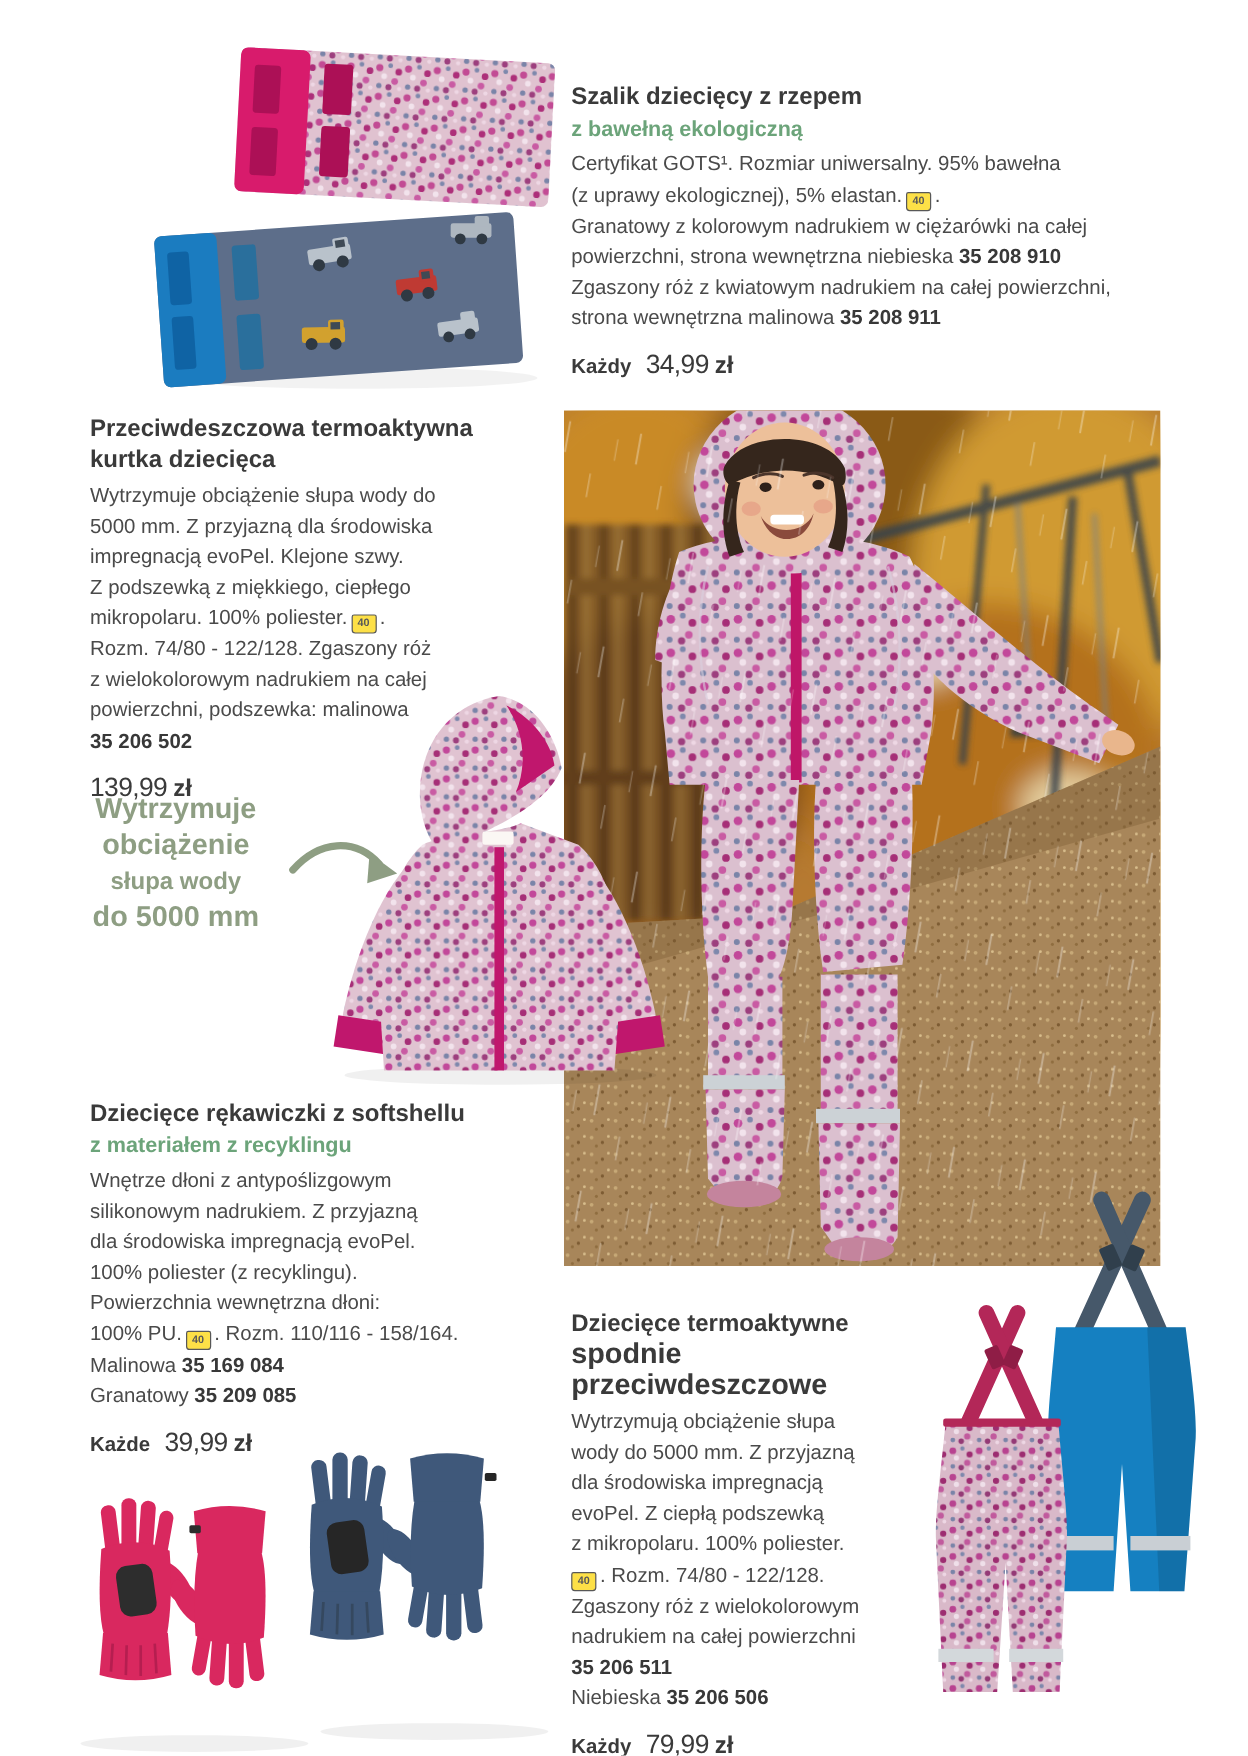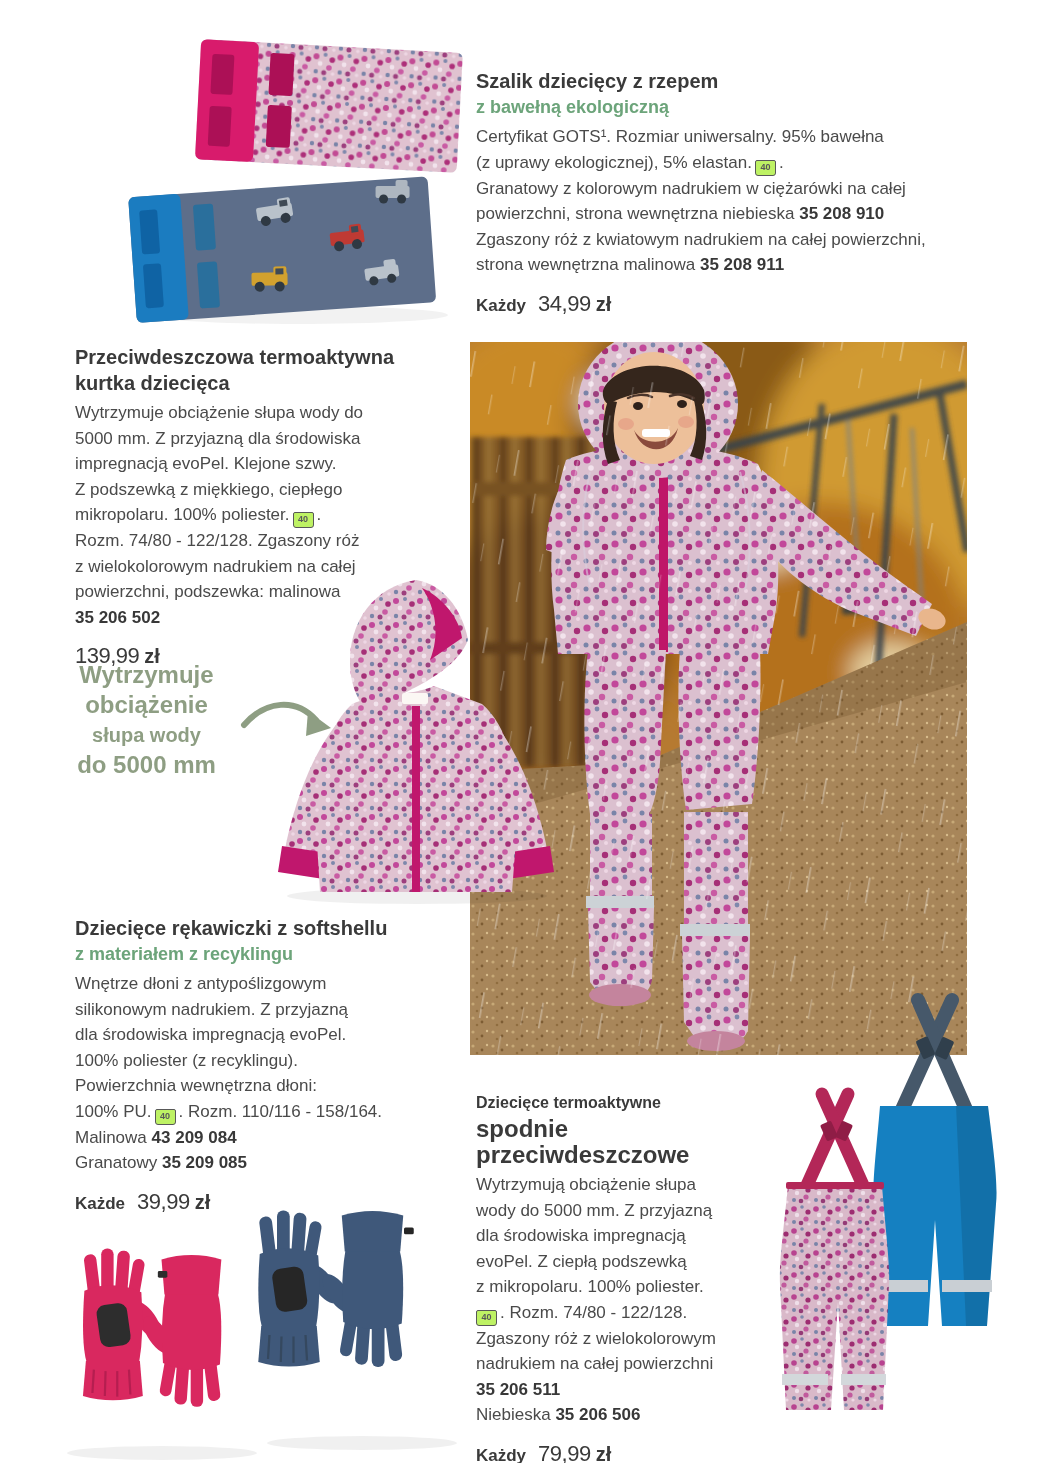--- a/index.html
+++ b/index.html
@@ -14,21 +14,21 @@
   .line{display:block;font-size:17px;line-height:25.5px;color:#4a4a4a;}
   .sku{font-weight:700;color:#383838;}
   .price-row{display:flex;align-items:baseline;margin-top:13px;color:#3a3a3a;}
   .price-label{font-size:17px;font-weight:700;margin-right:12px;}
   .price-value{font-size:22px;font-weight:400;letter-spacing:-0.5px;}
   .price-cur{font-size:20px;font-weight:700;margin-left:5px;}
   .wash{
     display:inline-block;width:19px;height:14px;border:1.5px solid #585858;
     border-radius:2px 2px 3px 3px;font-size:9px;line-height:13px;font-weight:700;
     color:#585858;text-align:center;vertical-align:-2px;margin:0 3px;
-    background:#bef264;
+    background:#fde047;
   }
   .callout{font-size:24px;font-weight:700;color:#8e9e83;line-height:30px;text-align:center;}
   .z1{z-index:1}.z2{z-index:2}.z3{z-index:3}
 </style>
 </head>
 <body>
 
 <div class="abs z2" style="left:118px;top:5px;width:345px;height:322px;">
   <svg width="345" height="322" viewBox="0 0 345 322">
     <defs>
@@ -289,21 +289,21 @@
 <section class="abs z2" style="left:75px;top:915px;width:400px;">
   <h3 class="prod-title">Dziecięce rękawiczki z softshellu</h3>
   <div class="prod-subtitle">z materiałem z recyklingu</div>
   <div class="body-copy">
     <span class="line">Wnętrze dłoni z antypoślizgowym</span>
     <span class="line">silikonowym nadrukiem. Z przyjazną</span>
     <span class="line">dla środowiska impregnacją evoPel.</span>
     <span class="line">100% poliester (z recyklingu).</span>
     <span class="line">Powierzchnia wewnętrzna dłoni:</span>
     <span class="line"><span>100% PU.</span><span class="wash">40</span><span>. Rozm. 110/116 - 158/164.</span></span>
-    <span class="line"><span>Malinowa </span><span class="sku">43 209 084</span></span>
+    <span class="line"><span>Malinowa </span><span class="sku">35 169 084</span></span>
     <span class="line"><span>Granatowy </span><span class="sku">35 209 085</span></span>
   </div>
   <div class="price-row">
     <span class="price-label">Każde</span>
     <span class="price-value">39,99</span>
     <span class="price-cur">zł</span>
   </div>
 </section>
 
 <div class="abs z2" style="left:52px;top:1195px;width:410px;height:268px;">
@@ -351,21 +351,21 @@
       <g transform="rotate(180 55 105)">
           <use href="#gF"></use>
         </g>
       <rect x="96" y="22" width="13" height="9" rx="2" fill="#262626"></rect>
     </g>
   </svg>
 </div>
 
 <section class="abs z2" style="left:476px;top:1090px;width:300px;">
   <h3 class="prod-title">
-    <span class="line" style="font-size:16px;line-height:26px;font-weight:700;color:#3a3a3a;">Dziecięce termoaktywne</span>
+    <span class="line" style="font-size:20px;line-height:26px;font-weight:700;color:#3a3a3a;">Dziecięce termoaktywne</span>
     <span class="line" style="font-size:24px;line-height:26px;font-weight:700;color:#3a3a3a;">spodnie przeciwdeszczowe</span>
   </h3>
   <div class="body-copy">
     <span class="line">Wytrzymują obciążenie słupa</span>
     <span class="line">wody do 5000 mm. Z przyjazną</span>
     <span class="line">dla środowiska impregnacją</span>
     <span class="line">evoPel. Z ciepłą podszewką</span>
     <span class="line">z mikropolaru. 100% poliester.</span>
     <span class="line"><span class="wash" style="margin-left:0;">40</span><span>. Rozm. 74/80 - 122/128.</span></span>
     <span class="line">Zgaszony róż z wielokolorowym</span>

